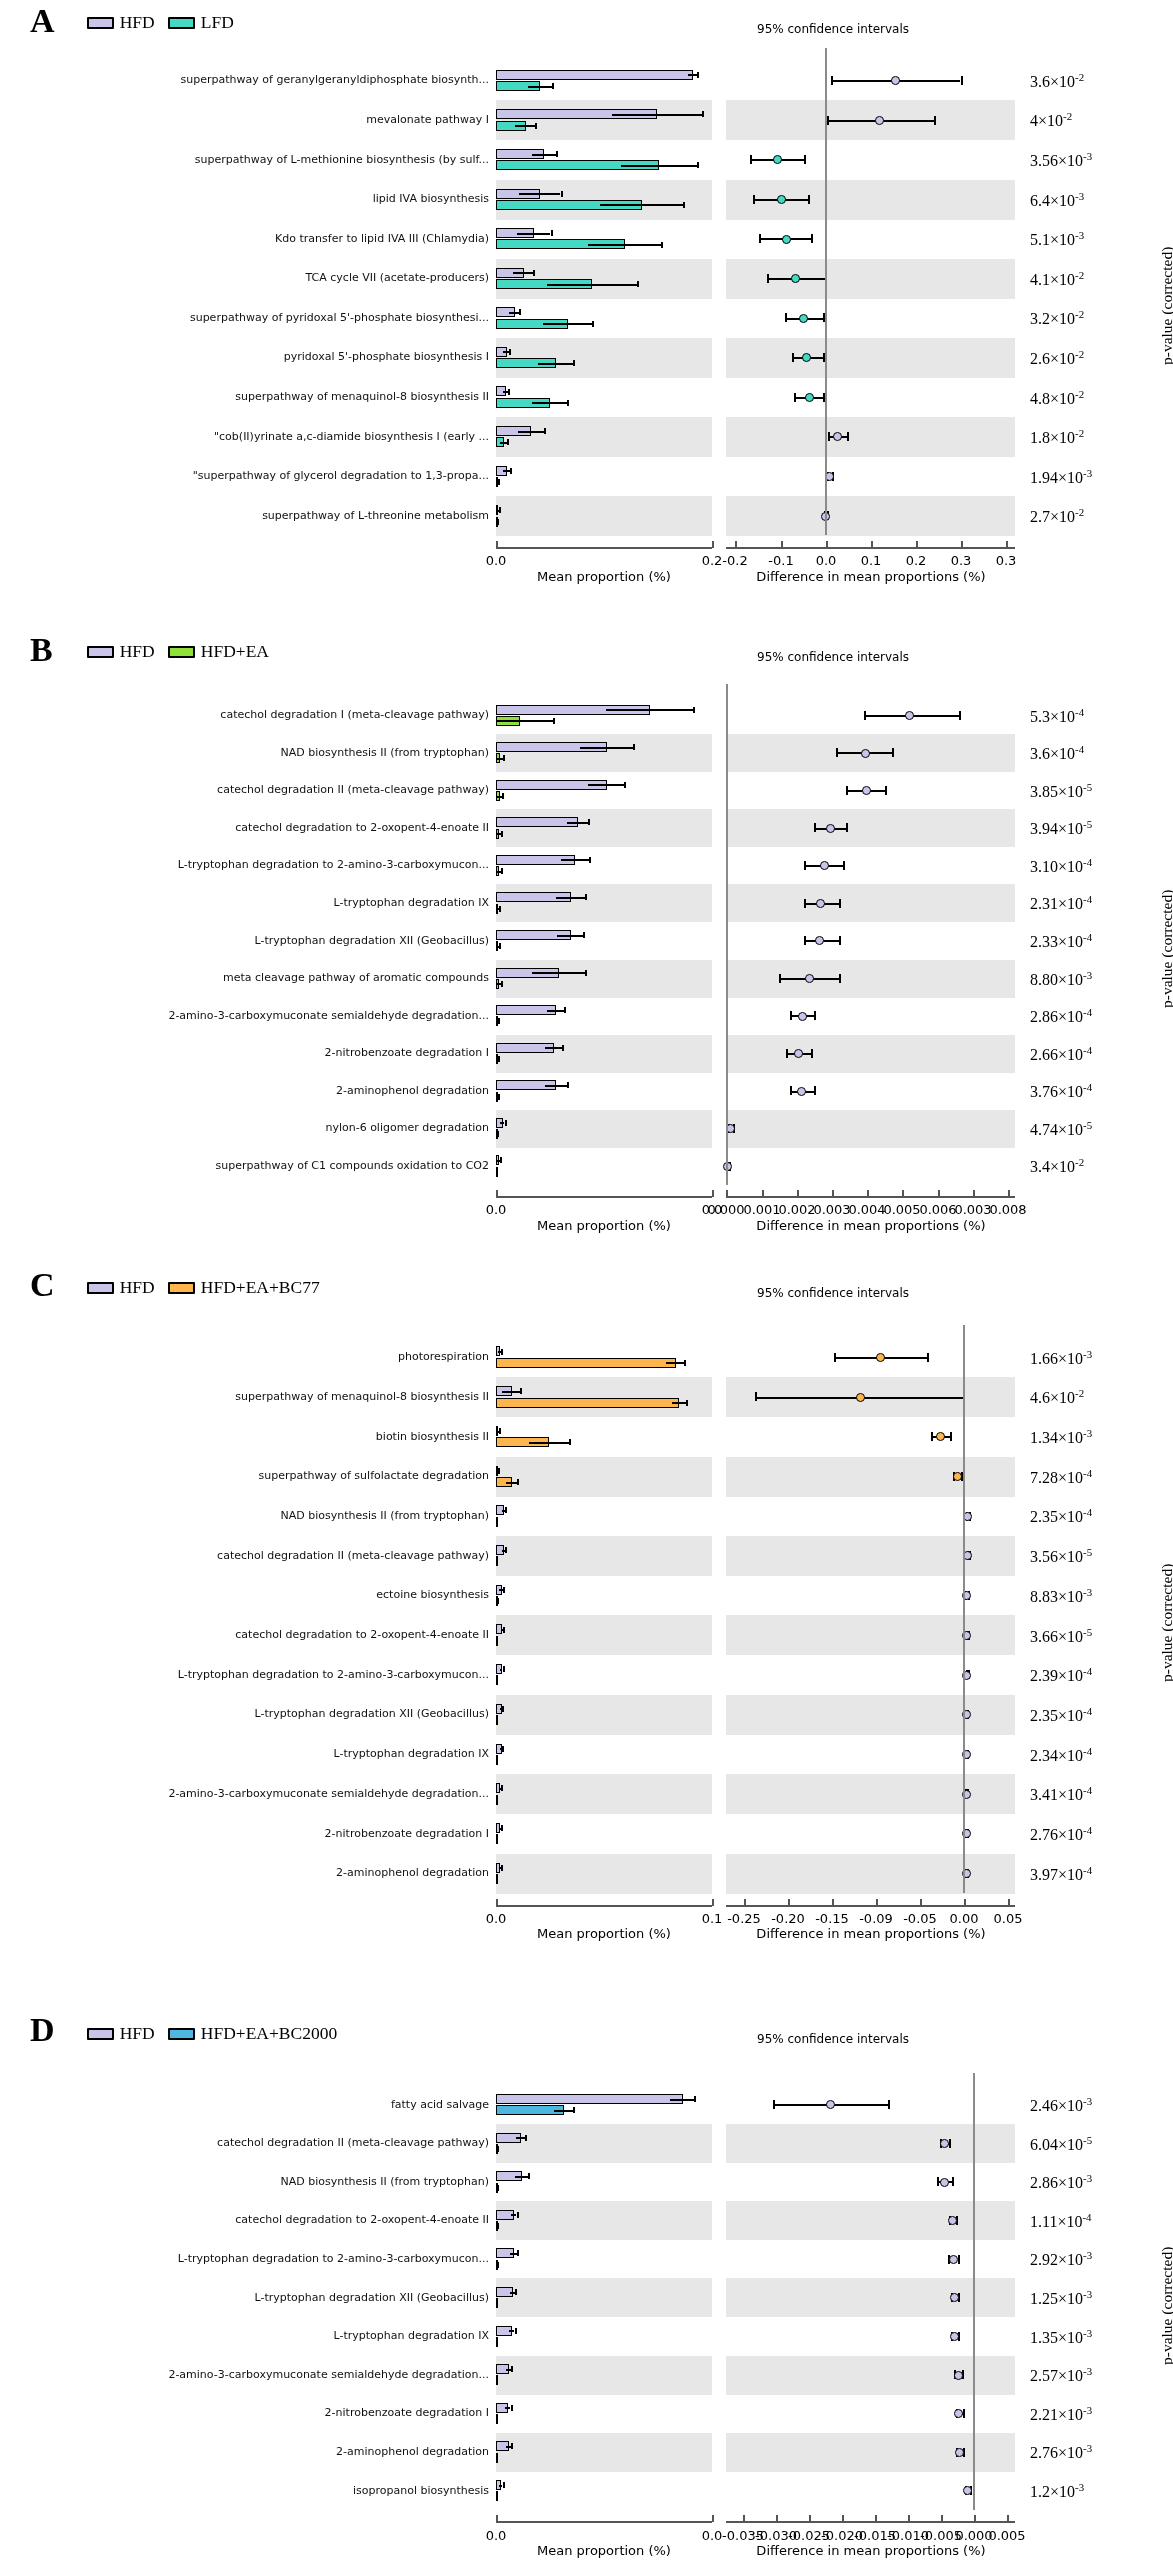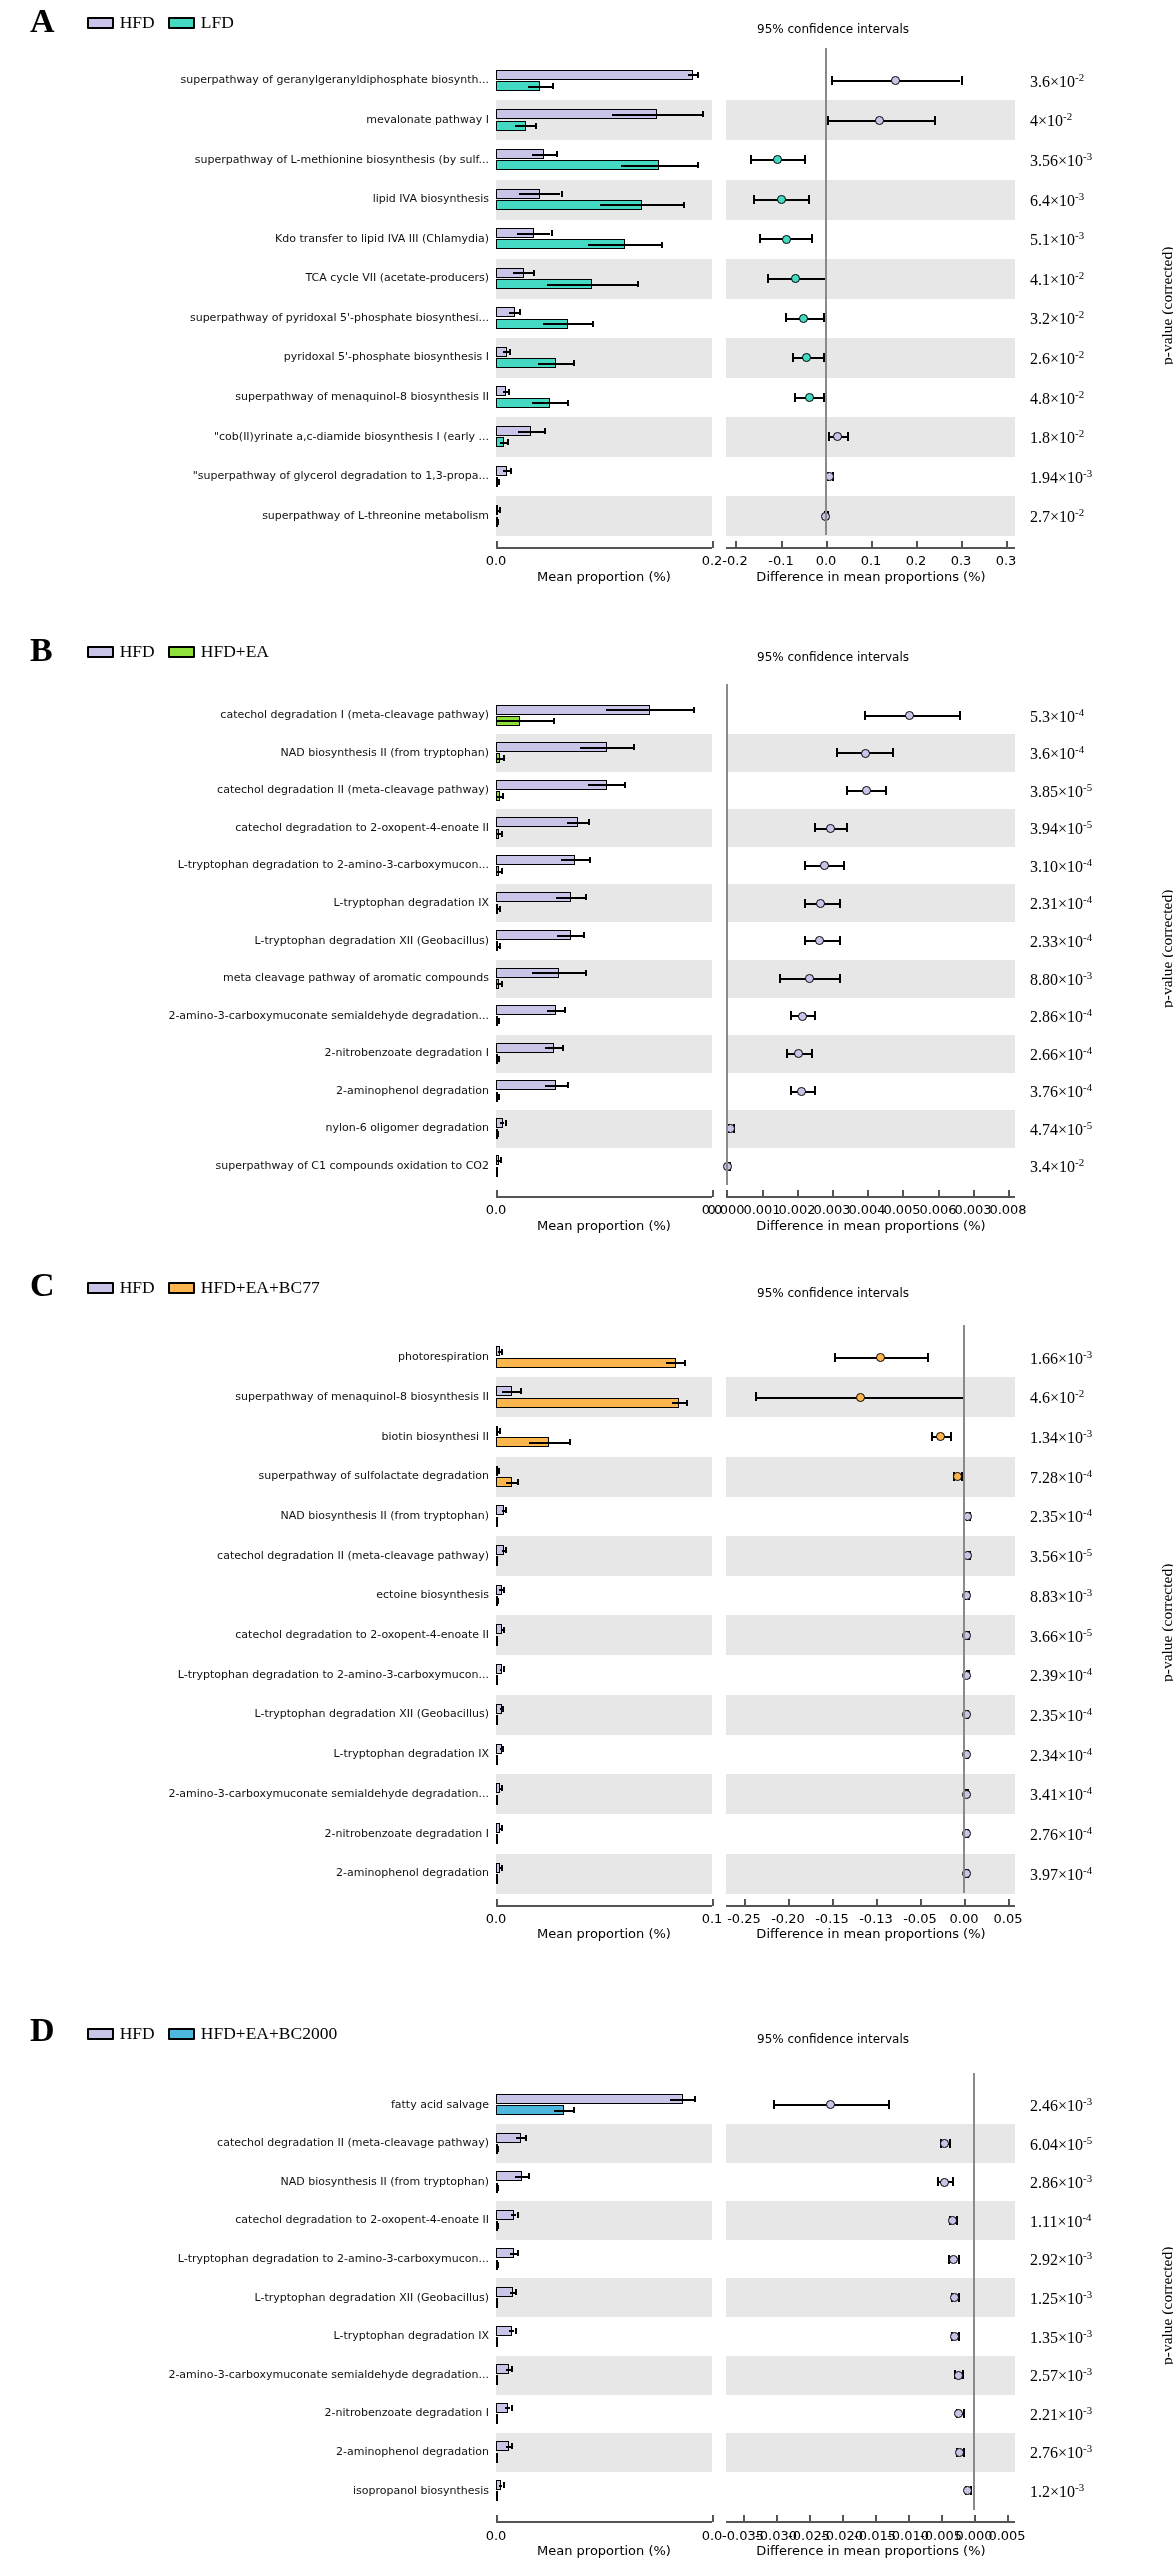--- a/index.html
+++ b/index.html
@@ -566,21 +566,21 @@
     <div class="err" style="left: 502px; width: 18.3px; top: 1391px;"></div>
     <div class="err-cap" style="left: 520px; top: 1388px; height: 6.2px;"></div>
     <div class="bar" style="left: 496px; top: 1398px; width: 183px; height: 10.3px; background: rgb(252, 182, 77);"></div>
     <div class="err" style="left: 672px; width: 14.7px; top: 1402px;"></div>
     <div class="err-cap" style="left: 686px; top: 1400px; height: 6.2px;"></div>
     <div class="ci-line" style="left: 755px; width: 208px; top: 1397px;"></div>
     <div class="ci-cap" style="left: 755px; top: 1392px; height: 9.3px;"></div>
     <div class="ci-cap" style="left: 963px; top: 1392px; height: 9.3px;"></div>
     <div class="dot" style="width: 8.8px; height: 8.8px; left: 856px; top: 1393px; background: rgb(252, 182, 77);"></div>
     <div class="pval" style="left: 1030px; top: 1388px;">4.6×10<sup>-2</sup></div>
-    <div class="feat-label" style="right: 685px; top: 1431px;">biotin biosynthesi II</div>
+    <div class="feat-label" style="right: 685px; top: 1431px;">biotin biosynthesis II</div>
     <div class="bar" style="left: 496px; top: 1426px; width: 2.2px; height: 10.3px; background: rgb(201, 197, 232);"></div>
     <div class="err" style="left: 497px; width: 1.5px; top: 1431px;"></div>
     <div class="err-cap" style="left: 499px; top: 1428px; height: 6.2px;"></div>
     <div class="bar" style="left: 496px; top: 1437px; width: 53px; height: 10.3px; background: rgb(252, 182, 77);"></div>
     <div class="err" style="left: 529px; width: 40px; top: 1442px;"></div>
     <div class="err-cap" style="left: 569px; top: 1439px; height: 6.2px;"></div>
     <div class="ci-line" style="left: 931px; width: 19.4px; top: 1436px;"></div>
     <div class="ci-cap" style="left: 931px; top: 1432px; height: 9.3px;"></div>
     <div class="ci-cap" style="left: 950px; top: 1432px; height: 9.3px;"></div>
     <div class="dot" style="width: 8.8px; height: 8.8px; left: 936px; top: 1432px; background: rgb(252, 182, 77);"></div>
@@ -737,21 +737,21 @@
     <div class="ticklabel" style="left: 712px; top: 1911px;">0.1</div>
     <div class="axis-title" style="left: 604px; top: 1926px;">Mean proportion (%)</div>
     <div class="axis" style="left: 726px; width: 289px; top: 1905px;"></div>
     <div class="tick" style="left: 744px; top: 1899px;"></div>
     <div class="ticklabel" style="left: 744px; top: 1911px; text-align: center;">-0.25</div>
     <div class="tick" style="left: 788px; top: 1899px;"></div>
     <div class="ticklabel" style="left: 788px; top: 1911px;">-0.20</div>
     <div class="tick" style="left: 832px; top: 1899px;"></div>
     <div class="ticklabel" style="left: 832px; top: 1911px;">-0.15</div>
     <div class="tick" style="left: 876px; top: 1899px;"></div>
-    <div class="ticklabel" style="left: 876px; top: 1911px;">-0.13</div>
+    <div class="ticklabel" style="left: 876px; top: 1911px;">-0.09</div>
     <div class="tick" style="left: 920px; top: 1899px;"></div>
     <div class="ticklabel" style="left: 920px; top: 1911px;">-0.05</div>
     <div class="tick" style="left: 964px; top: 1899px;"></div>
     <div class="ticklabel" style="left: 964px; top: 1911px;">0.00</div>
     <div class="tick" style="left: 1008px; top: 1899px;"></div>
     <div class="ticklabel" style="left: 1008px; top: 1911px;">0.05</div>
     <div class="axis-title" style="left: 871px; top: 1926px;">Difference in mean proportions (%)</div>
     <div class="pval-axis-title" style="left: 1158px; top: 1682px;">p-value (corrected)</div>
     <div class="panel-letter" style="left: 30px; top: 2013px;">D</div>
     <div class="legend" style="left: 87px; top: 2025px;">

